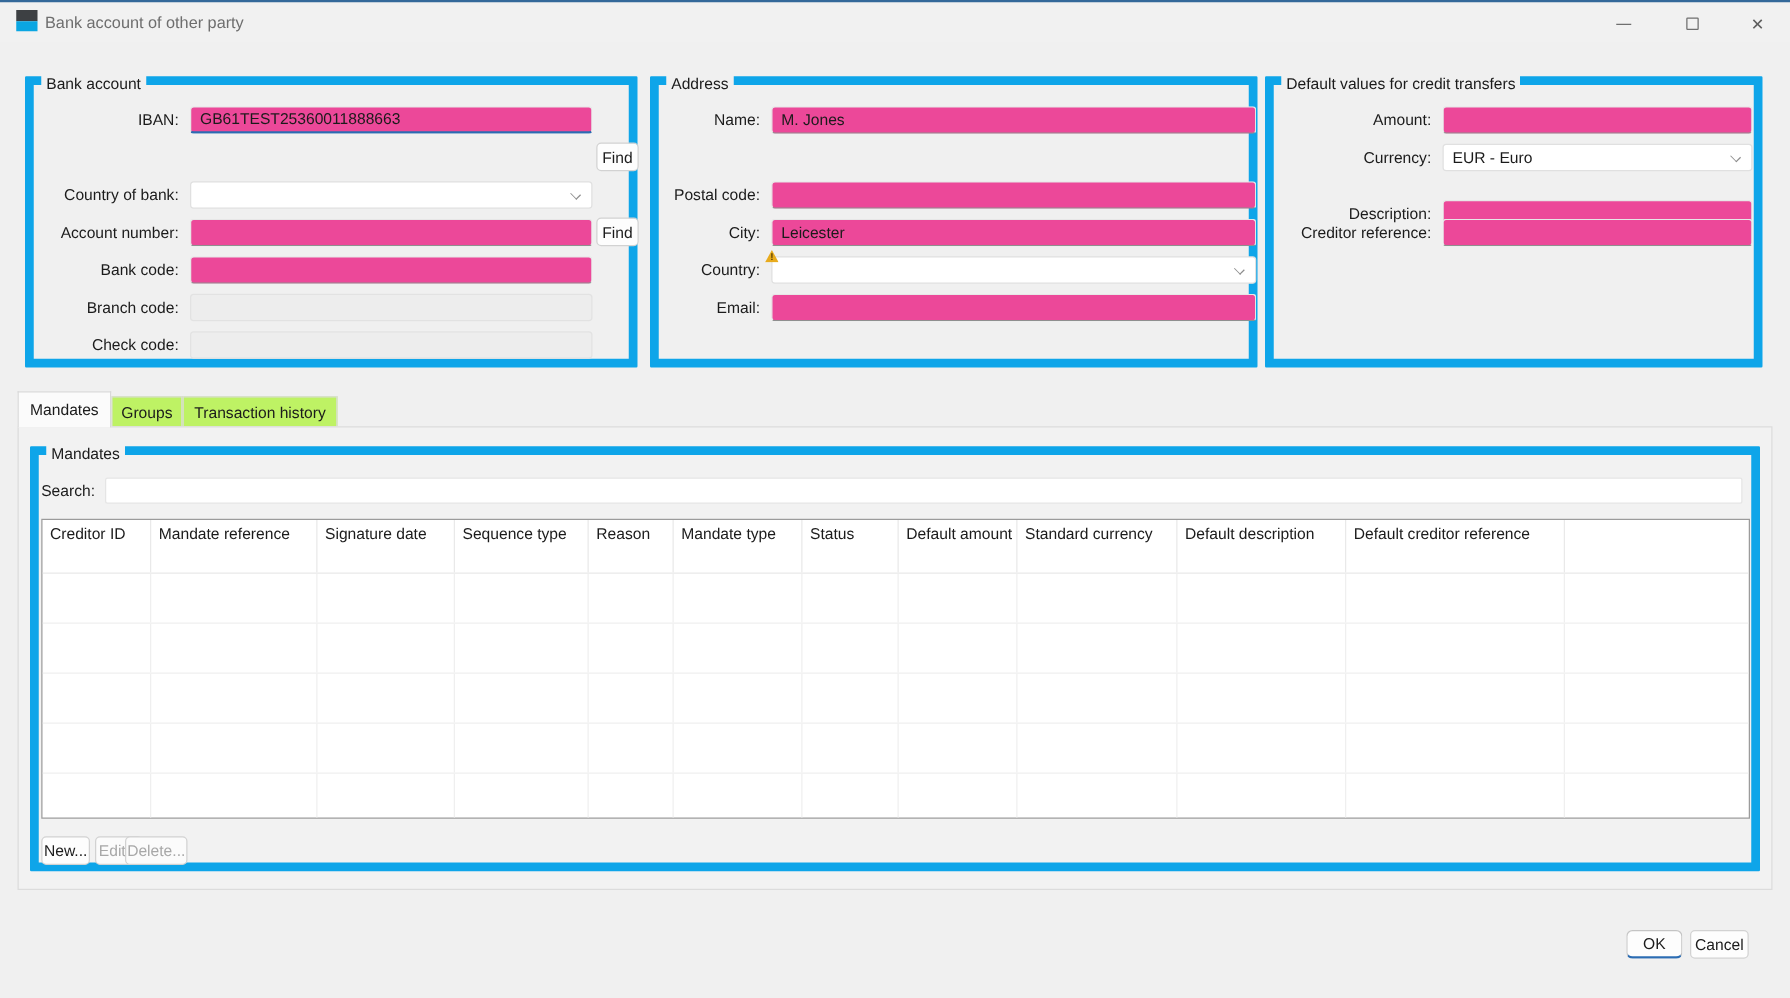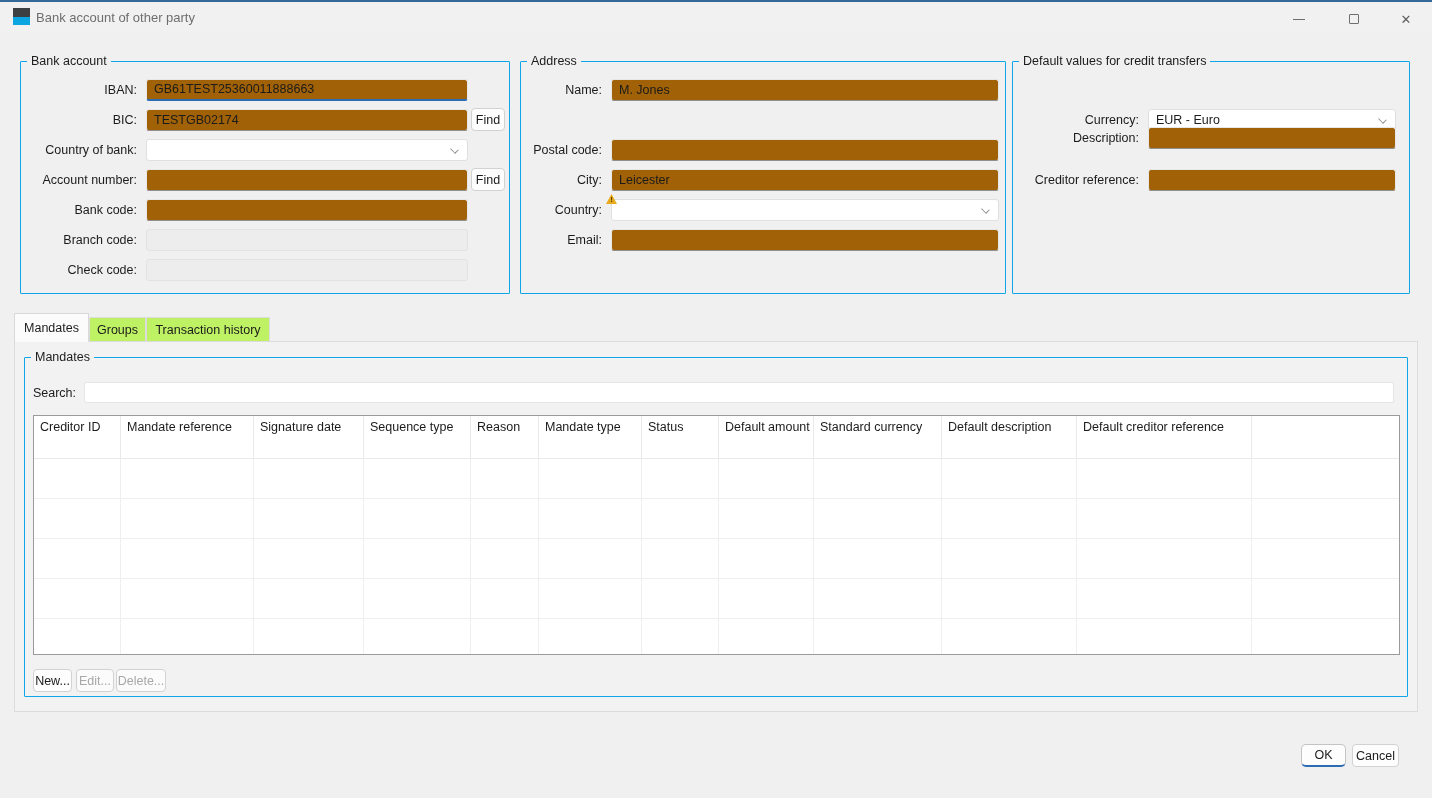--- a/index.html
+++ b/index.html
@@ -14,26 +14,26 @@
   .titlebar { position:absolute; top:2px; left:0; width:100%; height:31px; background:#f1f1f1;text-align:center; }
   .app-icon { position:absolute; left:13px; top:6px; width:17px; height:17px; }
   .app-icon .ic-top { height:9px; background:var(--icon-top,#3d4043); }
   .app-icon .ic-bot { height:8px; background:var(--icon-bot,#0ba6e2); }
   .window-title { position:absolute; left:36px; top:8px; font-size:13px; color:#6e6e6e; white-space:nowrap; }
   .win-btn { position:absolute; top:5px; width:32px; height:24px; display:flex; align-items:center; justify-content:center; color:#666; cursor:default; }
   .g-min { width:12px; height:1px; background:#6f6f6f; }
   .g-max { width:10px; height:10px; border:1px solid #6f6f6f; border-radius:1px; }
   .g-close { font-size:13px; color:#5f5f5f; line-height:1; }
   
-  .grp { position:absolute; border:1px solid #0ea5e9; border-radius:1px; }
+  .grp { position:absolute; border:7px solid #0ea5e9; border-radius:1px; }
   .grp-label { position:absolute; top:-8px; left:6px; background:#f0f0f0; padding:0 4px; white-space:nowrap; color:#1b1b1b; }
   .frow { position:absolute; height:23px; display:flex; align-items:center; }
   .flabel { text-align:right; padding-right:9px; white-space:nowrap; color:#1b1b1b; }
   .tb {
-    height:22px; background:#a16207; border:1px solid #e7e7e7; border-bottom:1px solid #8f8f8f;
+    height:22px; background:#ec4899; border:1px solid #e7e7e7; border-bottom:1px solid #8f8f8f;
     border-radius:3px; padding:0 7px; font:12.5px "Liberation Sans", sans-serif; color:#1b1b1b; outline:none;
   }
   .tb.focused { border-bottom:2px solid var(--focus,#2b6cb3); }
   .tb.disabled { background:#ededed; border:1px solid #e2e2e2; }
   .combo {
     position:relative; height:22px; background:#fff; border:1px solid #e0e0e0; border-radius:3px;
     display:flex; align-items:center; padding:0 20px 0 7px;
   }
   .chev { position:absolute; right:9px; top:6px; width:7px; height:7px;
     border-right:1.4px solid #8d8d8d; border-bottom:1.4px solid #8d8d8d;
@@ -93,24 +93,20 @@
       <span class="g-close">✕</span>
     </div>
 </div>
 
 <div class="grp" style="left:20px; top:61px; width:490px; height:233px;">
   <div class="grp-label">Bank account</div>
   <div class="frow" style="left:6px; top:16px;">
     <div class="flabel" style="width:119px;">IBAN:</div>
     <input class="tb focused" style="width: 322px;" value="GB61TEST25360011888663">
   </div>
-  <div class="frow" style="left:6px; top:46px;">
-    <div class="flabel" style="width:119px;">BIC:</div>
-    <input class="tb" style="width: 322px;" value="TESTGB02174">
-  </div>
   <div class="btn" style="left:450px; top:46px; width:34px; height:23px;">Find</div>
   <div class="frow" style="left:6px; top:76px;">
     <div class="flabel" style="width:119px;">Country of bank:</div>
     <div class="combo" style="width:322px;">
       <span></span>
       <span class="chev"></span>
     </div>
   </div>
   <div class="frow" style="left:6px; top:106px;">
     <div class="flabel" style="width:119px;">Account number:</div>
@@ -156,28 +152,32 @@
       <span>!</span>
     </div>
   <div class="frow" style="left:6px; top:166px;">
     <div class="flabel" style="width:84px;">Email:</div>
     <input class="tb" style="width: 388px;" value="">
   </div>
 </div>
 
 <div class="grp" style="left:1012px; top:61px; width:398px; height:233px;">
   <div class="grp-label">Default values for credit transfers</div>
+  <div class="frow" style="left:6px; top:16px;">
+    <div class="flabel" style="width:129px;">Amount:</div>
+    <input class="tb" style="width: 248px;" value="">
+  </div>
   <div class="frow" style="left:6px; top:46px;">
     <div class="flabel" style="width:129px;">Currency:</div>
     <div class="combo" style="width:248px;">
       <span>EUR - Euro</span>
       <span class="chev"></span>
     </div>
   </div>
-  <div class="frow" style="left:6px; top:64px;justify-content:space-between;">
+  <div class="frow" style="left:6px; top:91px;justify-content:space-between;">
     <div class="flabel" style="width:129px;">Description:</div>
     <input class="tb" style="width: 248px;" value="">
   </div>
   <div class="frow" style="left:6px; top:106px;">
     <div class="flabel" style="width:129px;">Creditor reference:</div>
     <input class="tb" style="width: 248px;" value="">
   </div>
 </div>
 
 <div class="tab active" style="left:14px; top:313px; width:75px; height:29px;">Mandates</div>
@@ -276,16 +276,16 @@
         <div class="tcell" style="width: 128px;"></div>
         <div class="tcell" style="width: 135px;"></div>
         <div class="tcell" style="width: 175px;"></div>
         <div class="tcell fill"></div>
       </div>
     </div>
 </div>
 
 <div class="btn" style="left:33px; top:669px; width:39px; height:23px; z-index:4;">New...</div>
 <div class="btn disabled" style="left:76px; top:669px; width:38px; height:23px; z-index:4;">Edit...</div>
-<div class="btn disabled" style="left:116px; top:669px; width:50px; height:23px; z-index:4;">Delete...</div>
+<div class="btn disabled" style="left:100px; top:669px; width:50px; height:23px; z-index:4;">Delete...</div>
 
 <div class="btn" id="btn-ok">OK</div>
 <div class="btn" id="btn-cancel">Cancel</div>
 
 </body></html>

